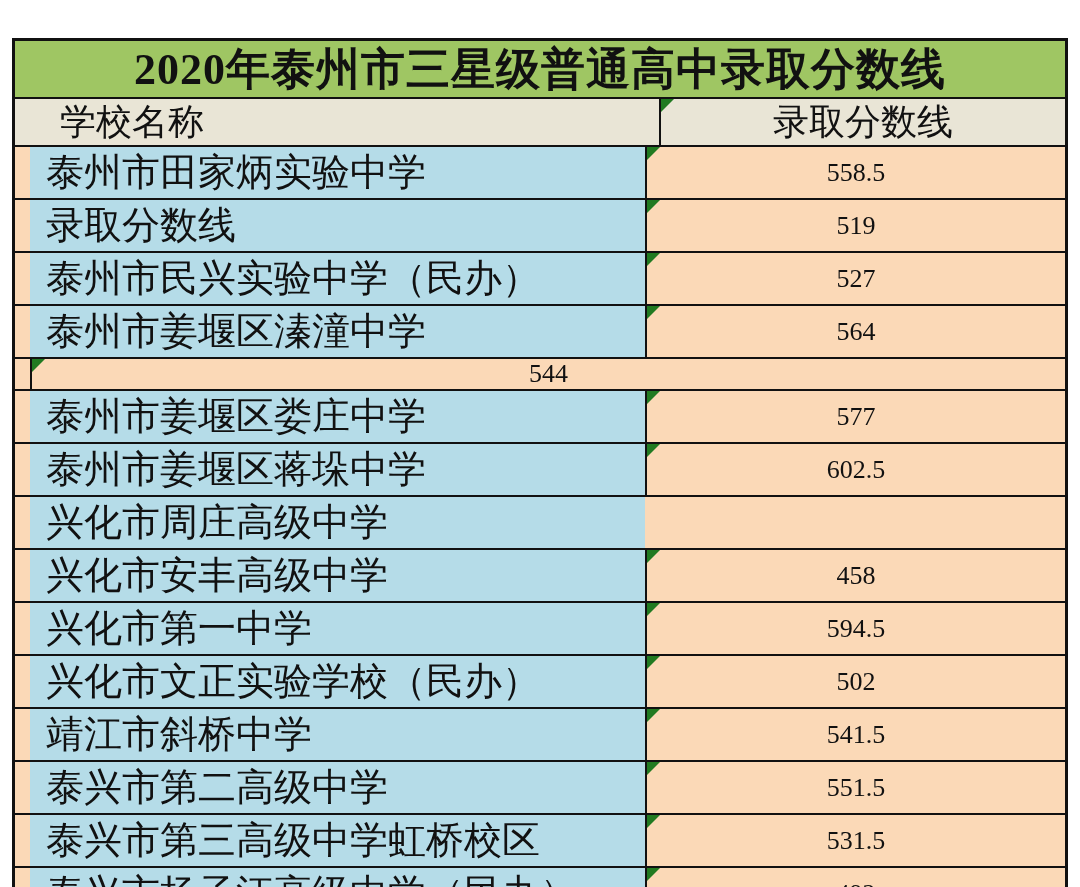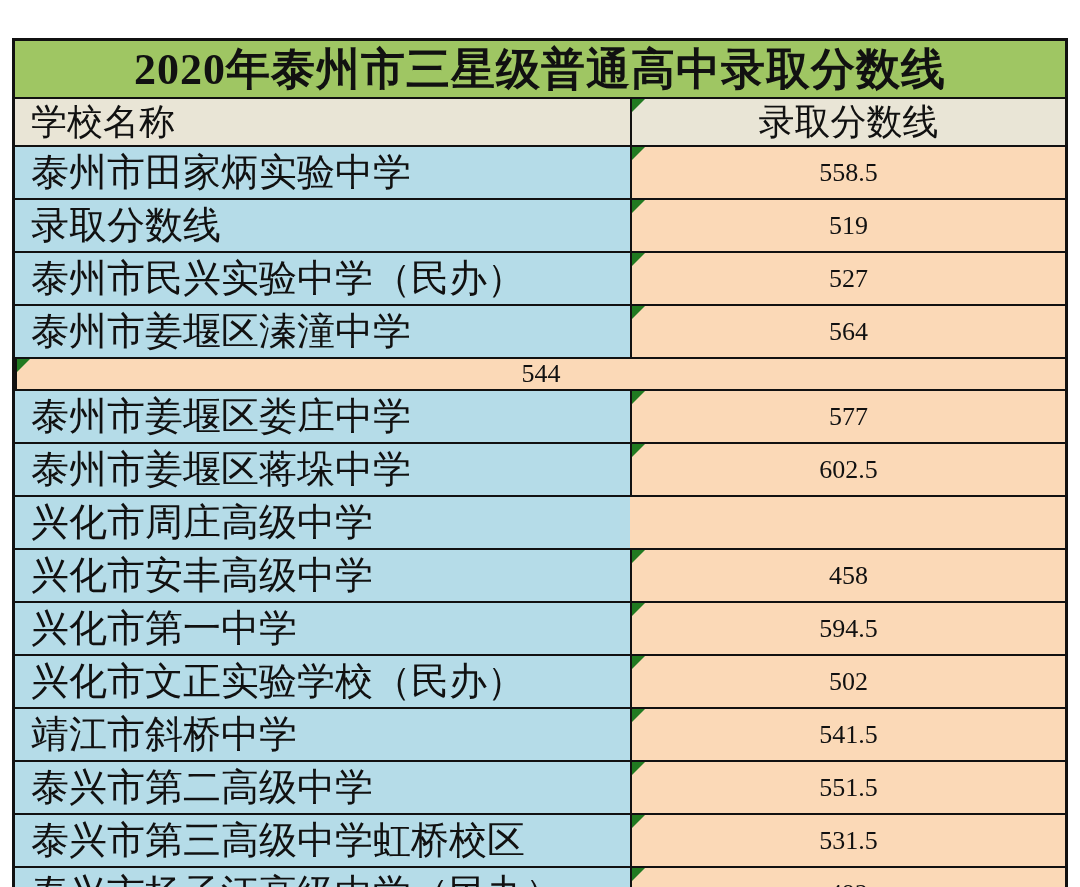--- a/index.html
+++ b/index.html
@@ -35,34 +35,36 @@
     font-weight:bold;
     letter-spacing:1px;
   }
   .header-row{
     height:48px;
     flex:0 0 48px;
     background:#e9e5d6;
     border-bottom:2px solid #111111;
     box-sizing:border-box;
     display:flex;
+    padding-left:29px;
   }
   .header-row .cell{
     font-size:36px;
   }
   .rows-host{
     flex:1 1 auto;
     display:flex;
     flex-direction:column;
   }
   .data-row{
     flex:1 1 auto;
     display:flex;
     border-bottom:2px solid #111111;
     box-sizing:border-box;
+    padding-left:15px;
   }
   .data-row:last-child{border-bottom:none;}
   .cell{
     display:flex;
     align-items:center;
     box-sizing:border-box;
     overflow:hidden;
   }
   .cell-school{
     flex:0 0 615px;

